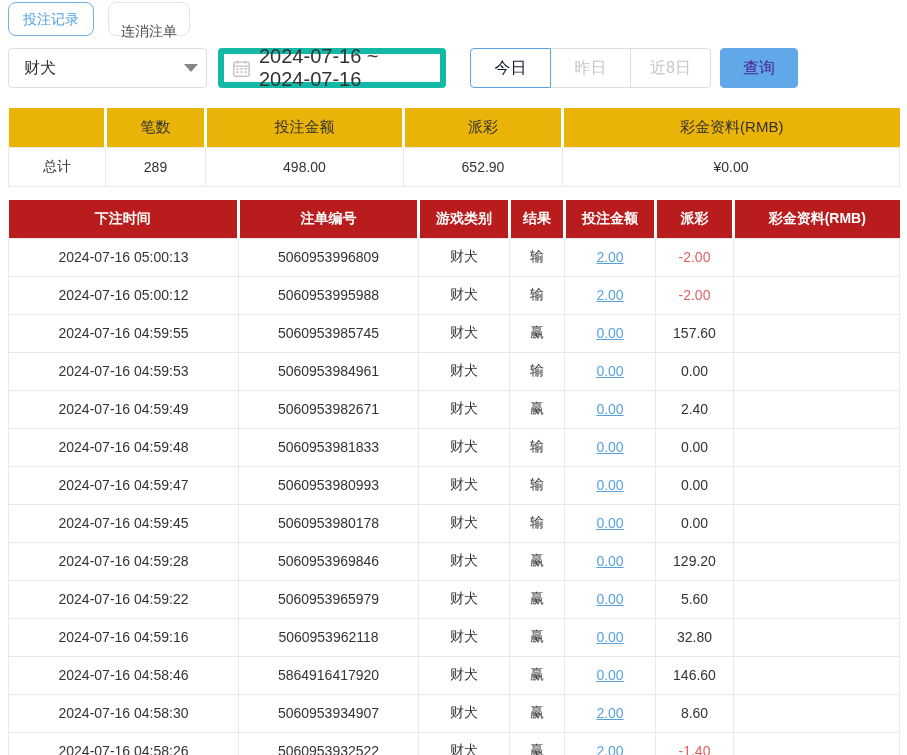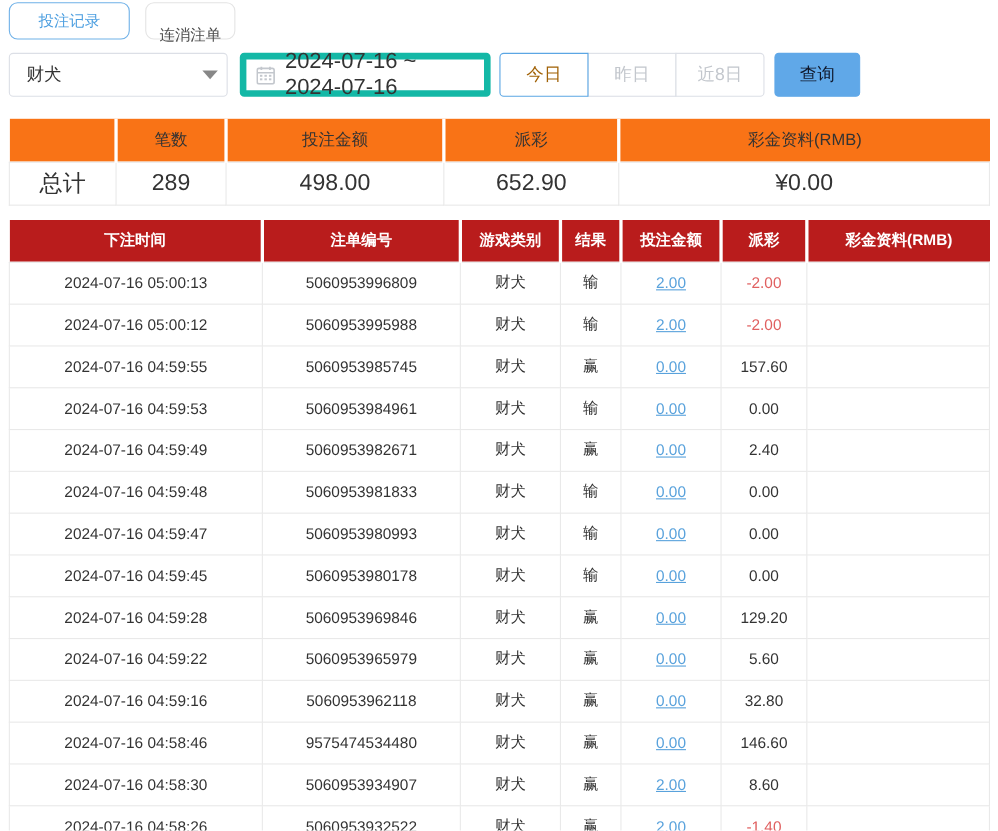--- a/index.html
+++ b/index.html
@@ -13,21 +13,21 @@
   
   .tabs-row { display: flex; align-items: flex-start; }
   .tab {
     height: 34px;
     border-radius: 8px;
     background: #ffffff;
     border: 1px solid #e4e4e4;
     color: #4c4c4c;
     font-size: 14px;
     font-family: inherit;
-    padding: 0 26px;
+    padding: 0 14px;
     line-height: 32px;
     cursor: pointer;
     display: inline-block;
   }
   .tab.active {
     border-color: #6fb1e8;
     color: #4d9fe0;
   }
   .tab + .tab { margin-left: 14px; padding: 12px 12px; }
 
@@ -70,53 +70,54 @@
     font-size: 16px;
     font-family: inherit;
     cursor: pointer;
     position: relative;
   }
   .quick-btn + .quick-btn { margin-left: -1px; }
   .quick-btn:first-child { border-radius: 4px 0 0 4px; }
   .quick-btn:last-child { border-radius: 0 4px 4px 0; }
   .quick-btn.active {
     border-color: #5ba6e4;
-    color: #a16207;
+    color: #0f172a;
     z-index: 1;
+    margin-left: 16px;
   }
   .search-btn {
     margin-left: 9px;
     width: 78px; height: 40px;
     background: #60a8e8;
     border: 1px solid #60a8e8;
     border-radius: 4px;
-    color: #0f172a;
+    color: #4c1d95;
     font-size: 16px;
     font-family: inherit;
     cursor: pointer;
   }
 
   
   table { border-collapse: collapse; table-layout: fixed; }
   .summary-table { margin-top: 20px; width: 891px; }
   .summary-table th {
-    background: #f97316;
+    background: #eab308;
     height: 39px;
     font-size: 15px;
     font-weight: normal;
     color: #333333;
     text-align: center;
     border-left: 3px solid #ffffff;
     border-right: 3px solid #ffffff;
   }
   .summary-table th:first-child { border-left: none; }
   .summary-table th:last-child { border-right: none; }
   .summary-table td {
     height: 39px;
-    font-size: 21px;
+    font-size: 14px;
     color: #333333;
     text-align: center;
     border: 1px solid #e9e9e9;
     background: #ffffff;
   }
 
   
   .bets-table { margin-top: 13.5px; width: 891px; }
   .bets-table th {
     background: #b91c1c;
@@ -332,21 +333,21 @@
           <td>2024-07-16 04:59:16</td>
           <td>5060953962118</td>
           <td>财犬</td>
           <td>赢</td>
           <td><a class="amount-link">0.00</a></td>
           <td>32.80</td>
           <td></td>
         </tr>
         <tr>
           <td>2024-07-16 04:58:46</td>
-          <td>9575474534480</td>
+          <td>5864916417920</td>
           <td>财犬</td>
           <td>赢</td>
           <td><a class="amount-link">0.00</a></td>
           <td>146.60</td>
           <td></td>
         </tr>
         <tr>
           <td>2024-07-16 04:58:30</td>
           <td>5060953934907</td>
           <td>财犬</td>

